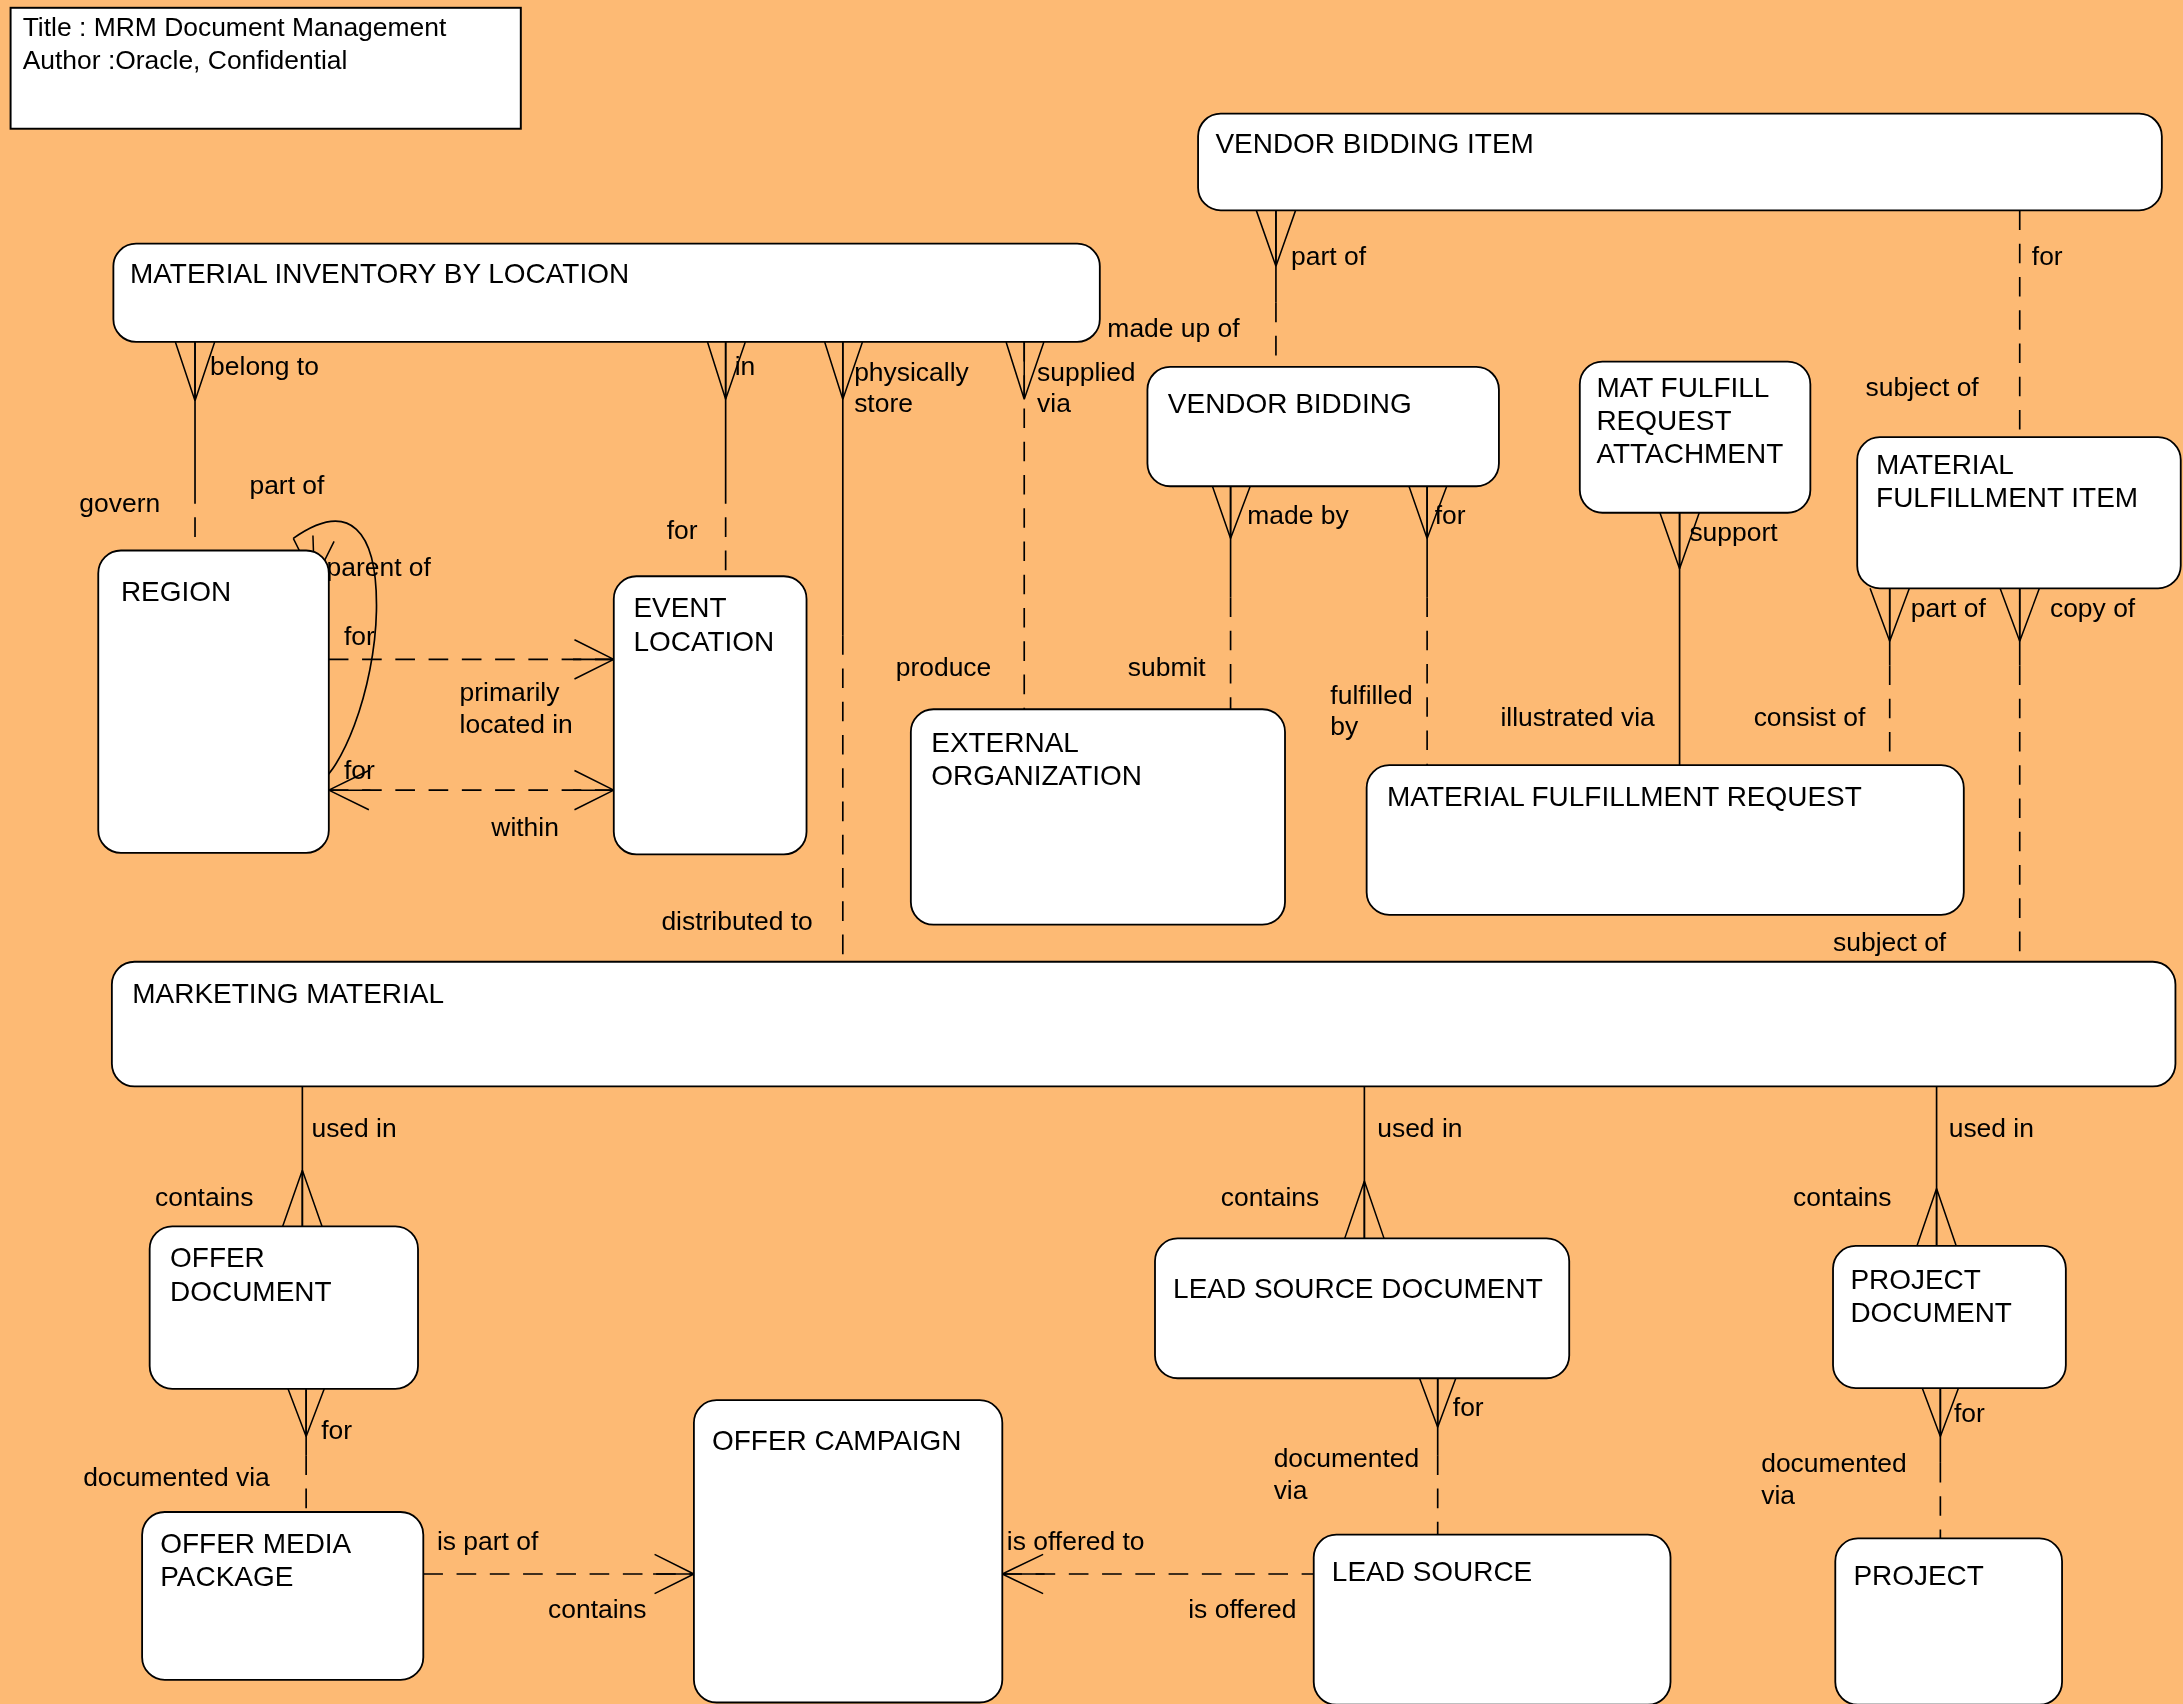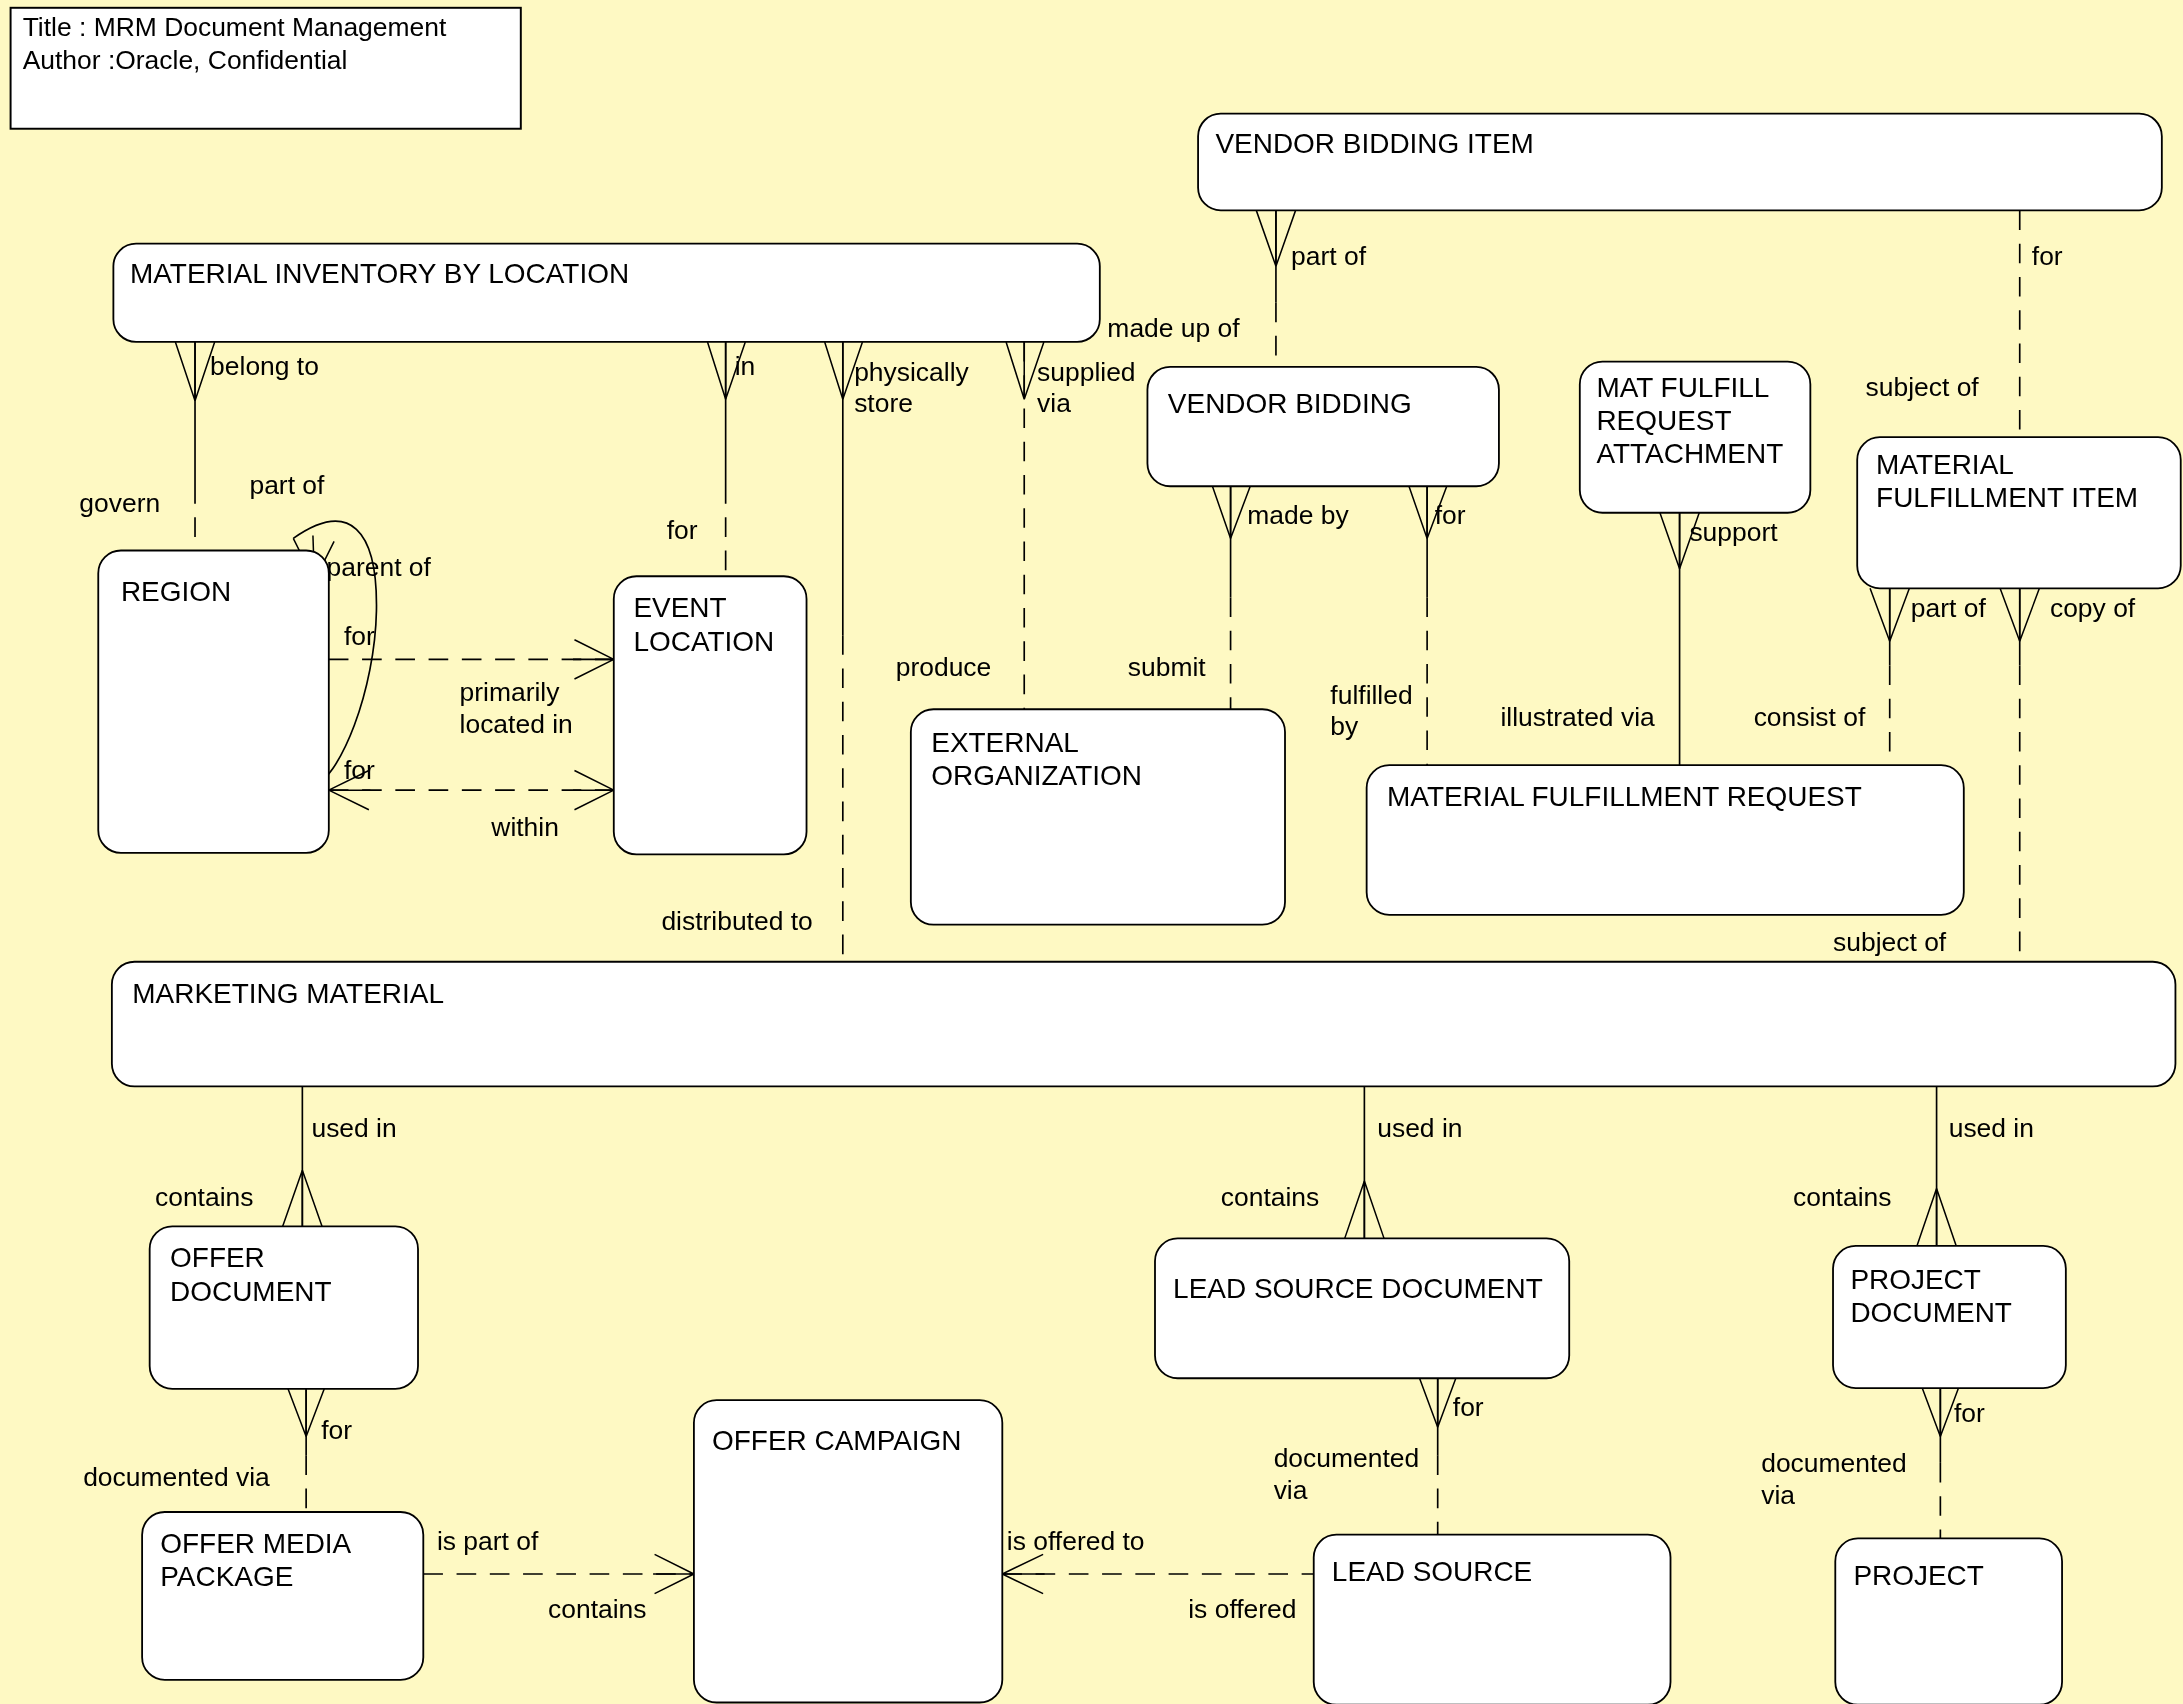--- a/index.html
+++ b/index.html
@@ -1,17 +1,17 @@
 <!DOCTYPE html>
 <html style="font-size:12px"><head>
 <meta charset="utf-8">
 <style>
   html,body{margin:0;padding:0;background:#ffffff;}
   body{font-family:"Liberation Sans", sans-serif;}
-  #stage{position:relative;width:2183px;height:1705px;background:#fef9c3;overflow:hidden;}
+  #stage{position:relative;width:2183px;height:1705px;background:#fdba74;overflow:hidden;}
   svg#diagram{position:absolute;left:0;top:0;width:2183px;height:1705px;}
   .ent-rect{fill:#ffffff;stroke:#000000;stroke-width:2.4;}
   .plain-rect{fill:#ffffff;stroke:#000000;stroke-width:2.6;}
   .ent-label{font-family:"Liberation Sans", sans-serif;font-size:37px;fill:#000;dominant-baseline:hanging;}
   .rel-label{font-family:"Liberation Sans", sans-serif;font-size:35px;fill:#000;dominant-baseline:hanging;}
   .title-label{font-family:"Liberation Sans", sans-serif;font-size:35px;fill:#000;dominant-baseline:hanging;}
   .edge-solid{stroke:#000;stroke-width:2.2;fill:none;}
   .edge-dashed{stroke:#000;stroke-width:2.2;fill:none;stroke-dasharray:26 18;}
   .foot{stroke:#000;stroke-width:2.0;fill:none;}
 </style>

